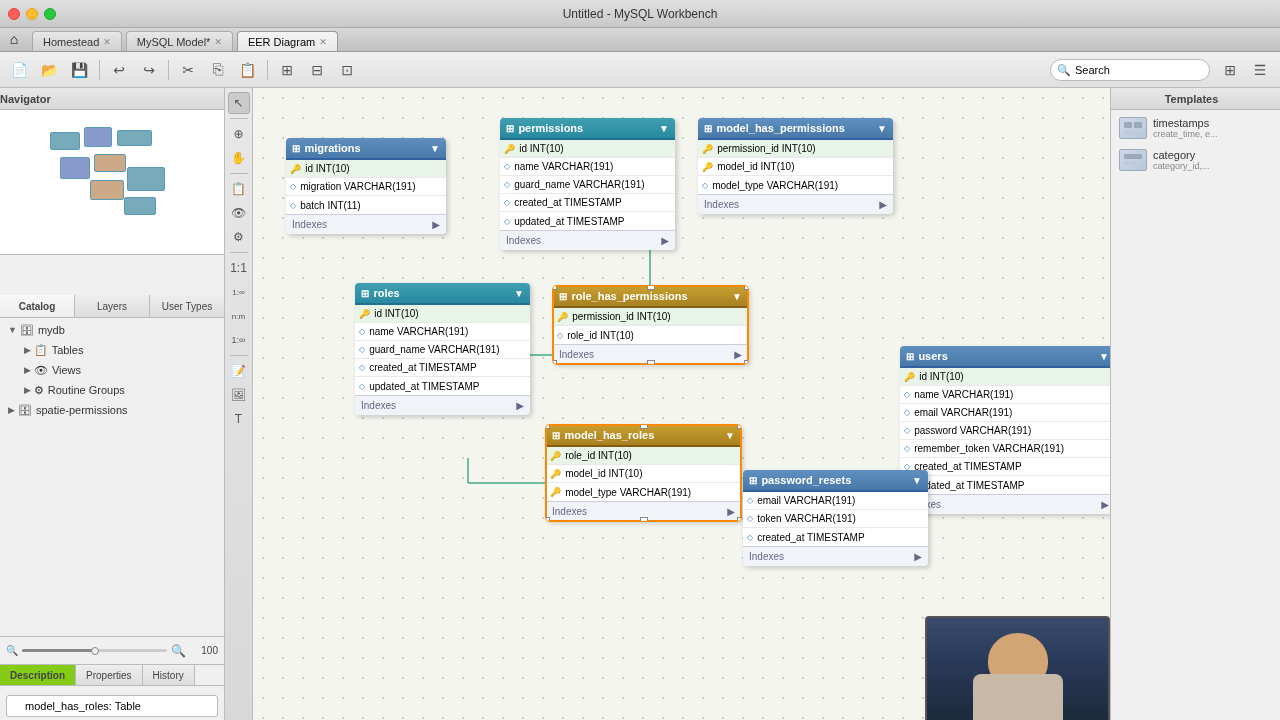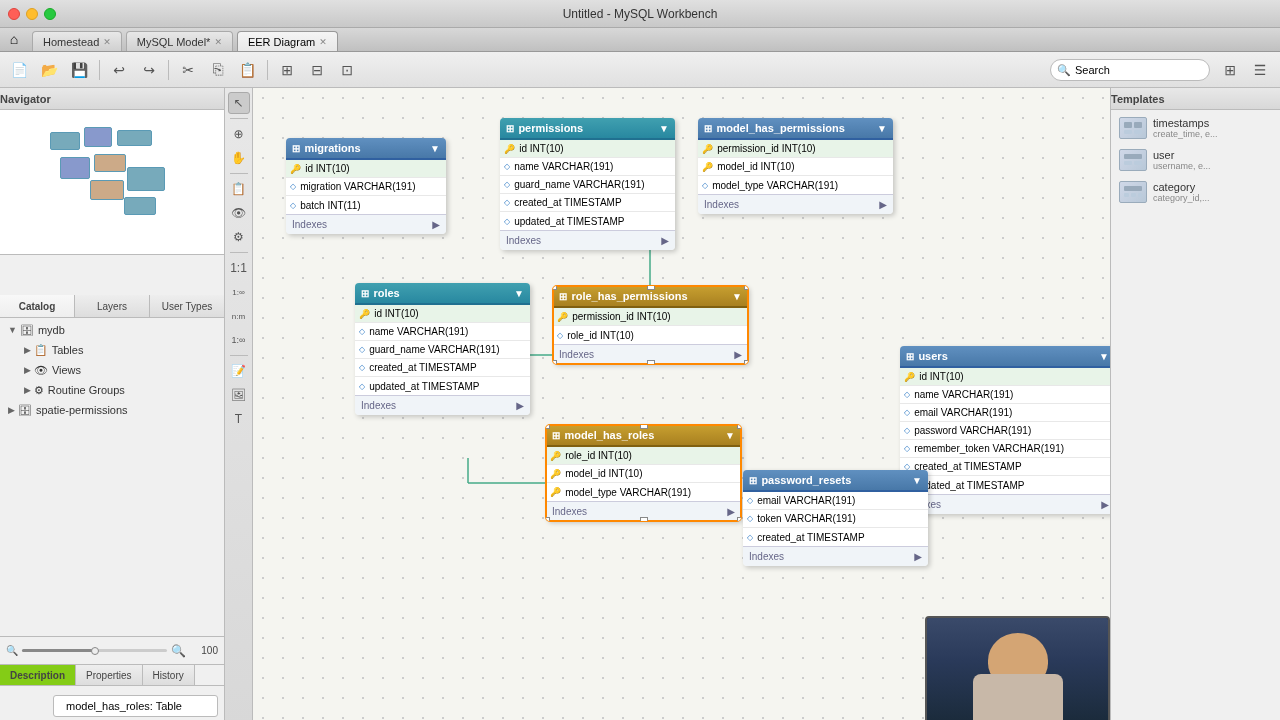--- a/index.html
+++ b/index.html
@@ -55,28 +55,28 @@
     .zoom-bar { height: 28px; border-top: 1px solid #bbb; display: flex; align-items: center; padding: 0 6px; gap: 4px; background: #f0f0f0; }
     .zoom-icon { font-size: 10px; color: #666; cursor: pointer; }
     .zoom-slider { flex: 1; height: 3px; background: #ccc; border-radius: 2px; cursor: pointer; }
     .zoom-value { font-size: 10px; color: #444; min-width: 28px; text-align: right; }
 
     .bottom-panel { border-top: 1px solid #bbb; }
     .bottom-tabs { display: flex; border-bottom: 1px solid #bbb; }
     .bottom-tab { height: 20px; padding: 0 10px; font-size: 10px; display: flex; align-items: center; cursor: pointer; border-right: 1px solid #bbb; background: linear-gradient(to bottom, #eee, #ddd); color: #444; }
     .bottom-tab.active { background: #84cc16; font-weight: 600; }
     .bottom-content { height: 40px; padding: 4px 6px; font-size: 11px; display: flex; align-items: center; }
-    .bottom-input { width: 100%; height: 22px; border: 1px solid #bbb; border-radius: 3px; padding: 0 12px; font-size: 11px; background: #fff; margin-left: 47px; }
+    .bottom-input { width: 100%; height: 22px; border: 1px solid #bbb; border-radius: 3px; padding: 0 18px; font-size: 11px; background: #fff; }
 
     
     .canvas-area { flex: 1; background: #f5f5f0; background-image: radial-gradient(circle, #ccc 1px, transparent 1px); background-size: 20px 20px; position: relative; overflow: hidden; }
 
     
     .right-panel { width: 170px; background: #f0f0f0; border-left: 1px solid #bbb; display: flex; flex-direction: column; }
-    .right-panel-header { height: 22px; display: flex; align-items: center; justify-content: flex-start; padding-right: 8px; background: linear-gradient(to bottom, #e8e8e8, #d8d8d8); border-bottom: 1px solid #bbb; }
+    .right-panel-header { height: 22px; display: flex; align-items: center; justify-content: center; padding-right: 8px; background: linear-gradient(to bottom, #e8e8e8, #d8d8d8); border-bottom: 1px solid #bbb; }
     .right-panel-title { font-size: 11px; font-weight: 600; color: #444; }
     .template-icons { display: flex; flex-direction: column; padding: 4px; gap: 4px; }
     .template-row { display: flex; align-items: center; gap: 6px; padding: 3px 4px; cursor: pointer; border-radius: 3px; }
     .template-icon-box { width: 28px; height: 22px; background: linear-gradient(135deg, #d0d8e8, #b8c8d8); border: 1px solid #9aabbb; border-radius: 2px; display: flex; align-items: center; justify-content: center; font-size: 9px; color: #556; }
 
     
     .db-table { position: absolute; border-radius: 4px; overflow: hidden; box-shadow: 2px 2px 5px rgba(0,0,0,0.2); min-width: 140px; }
     .db-table-header { height: 22px; display: flex; align-items: center; padding: 0 6px; font-size: 11px; font-weight: 600; color: #fff; gap: 4px; cursor: move; }
     .db-table-header .expand-btn { margin-left: auto; font-size: 10px; cursor: pointer; }
     .db-table-body { background: #fff; }
@@ -566,33 +566,20 @@
         </div>
         <div>
           <div style="font-size:11px;color:#333;">timestamps</div>
           <div style="font-size:9px;color:#888;">create_time, e...</div>
         </div>
       </div>
       <div class="template-row">
         <div class="template-icon-box">
           <svg width="20" height="16" viewBox="0 0 20 16">
             <rect x="1" y="2" width="18" height="5" fill="#9ab" rx="1"></rect>
-            <rect x="1" y="9" width="8" height="4" fill="#bcd" rx="1"></rect>
-            <rect x="11" y="9" width="8" height="4" fill="#bcd" rx="1"></rect>
-          </svg>
-        </div>
-        <div>
-          <div style="font-size:11px;color:#333;">user</div>
-          <div style="font-size:9px;color:#888;">username, e...</div>
-        </div>
-      </div>
-      <div class="template-row">
-        <div class="template-icon-box">
-          <svg width="20" height="16" viewBox="0 0 20 16">
-            <rect x="1" y="2" width="18" height="5" fill="#9ab" rx="1"></rect>
             <rect x="1" y="9" width="5" height="4" fill="#bcd" rx="1"></rect>
             <rect x="8" y="9" width="5" height="4" fill="#bcd" rx="1"></rect>
             <rect x="15" y="9" width="4" height="4" fill="#bcd" rx="1"></rect>
           </svg>
         </div>
         <div>
           <div style="font-size:11px;color:#333;">category</div>
           <div style="font-size:9px;color:#888;">category_id,...</div>
         </div>
       </div>

